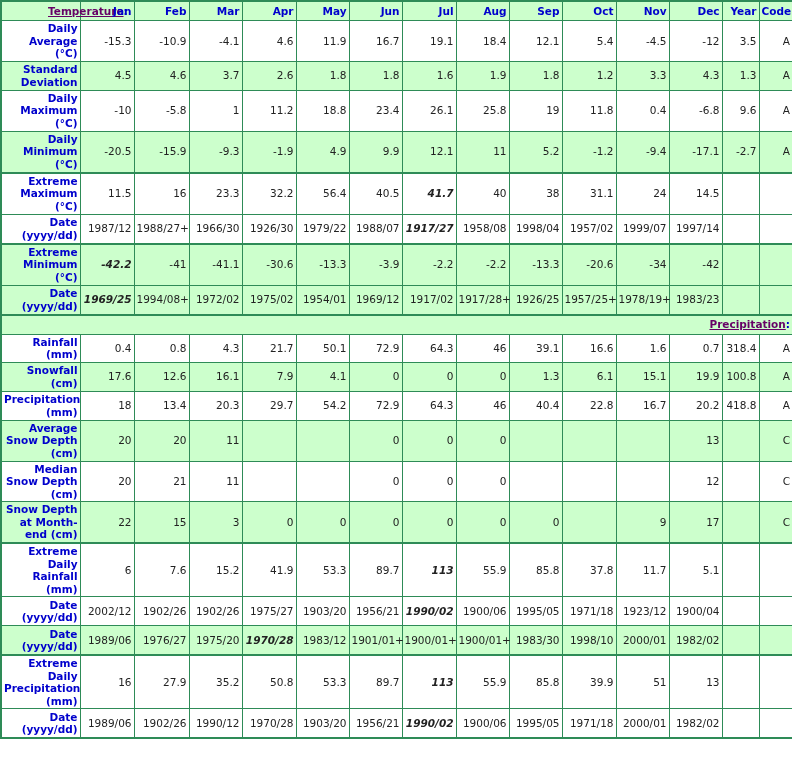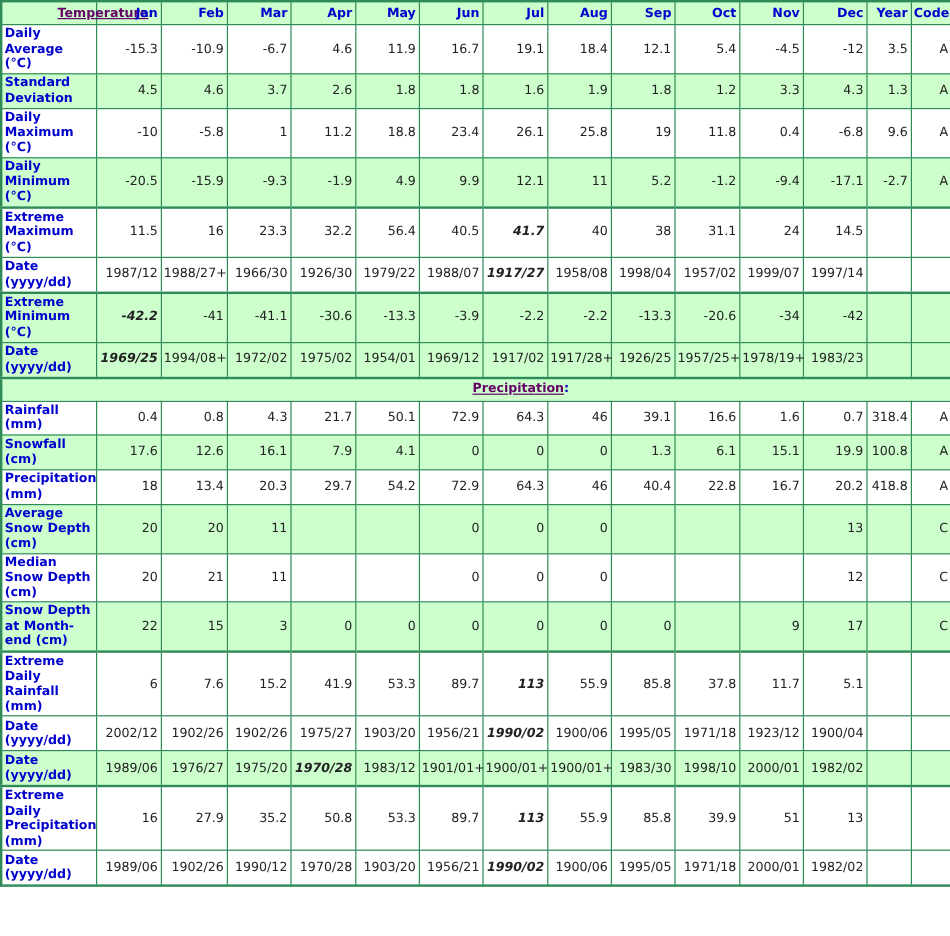--- a/index.html
+++ b/index.html
@@ -13,25 +13,25 @@
     border: 2px solid #2e8b57;
     table-layout: fixed;
   }
   table.climate td, table.climate th {
     border: 1px solid #2e8b57;
     padding: 1px 2px 1px 2px;
     line-height: 12.5px;
     vertical-align: middle;
   }
   th.col { background: #ccffcc; color: #0000cc; font-weight: bold; text-align: right; font-size: 10.5px; }
-  th.rowlabel { color: #0000cc; font-weight: bold; text-align: left; font-size: 10.5px; }
+  th.rowlabel { color: #0000cc; font-weight: bold; text-align: right; font-size: 10.5px; }
   td.v { text-align: right; white-space: nowrap; }
   tr.white td, tr.white th.rowlabel { background: #ffffff; }
   tr.green td, tr.green th.rowlabel { background: #ccffcc; }
-  .section th.sec { background: #ccffcc; text-align: center; font-weight: bold; padding-left: 32px; }
+  .section th.sec { background: #ccffcc; text-align: right; font-weight: bold; padding-left: 32px; }
   .sec a { color: #660066; text-decoration: underline; margin-left: 44px; }
   .sec .colon { color: #0000cc; }
   td.b { font-weight: bold; font-style: italic; }
   tr.sep-top td, tr.sep-top th { border-top: 2px solid #2e8b57; }
   tr.h-one td, tr.h-one th { height: 16px; }
   tr.h-two td, tr.h-two th { height: 26px; }
   tr.h-three td, tr.h-three th { height: 38px; }
 </style>
 </head>
 <body>
@@ -73,21 +73,21 @@
       <th class="col">Dec</th>
       <th class="col">Year</th>
       <th class="col">Code</th>
     </tr>
   </thead>
   <tbody id="temp-body">
       <tr class="white h-two">
         <th class="rowlabel">Daily Average (°C)</th>
         <td class="v">-15.3</td>
         <td class="v">-10.9</td>
-        <td class="v">-6.7</td>
+        <td class="v">-4.1</td>
         <td class="v">4.6</td>
         <td class="v">11.9</td>
         <td class="v">16.7</td>
         <td class="v">19.1</td>
         <td class="v">18.4</td>
         <td class="v">12.1</td>
         <td class="v">5.4</td>
         <td class="v">-4.5</td>
         <td class="v">-12</td>
         <td class="v">3.5</td>

